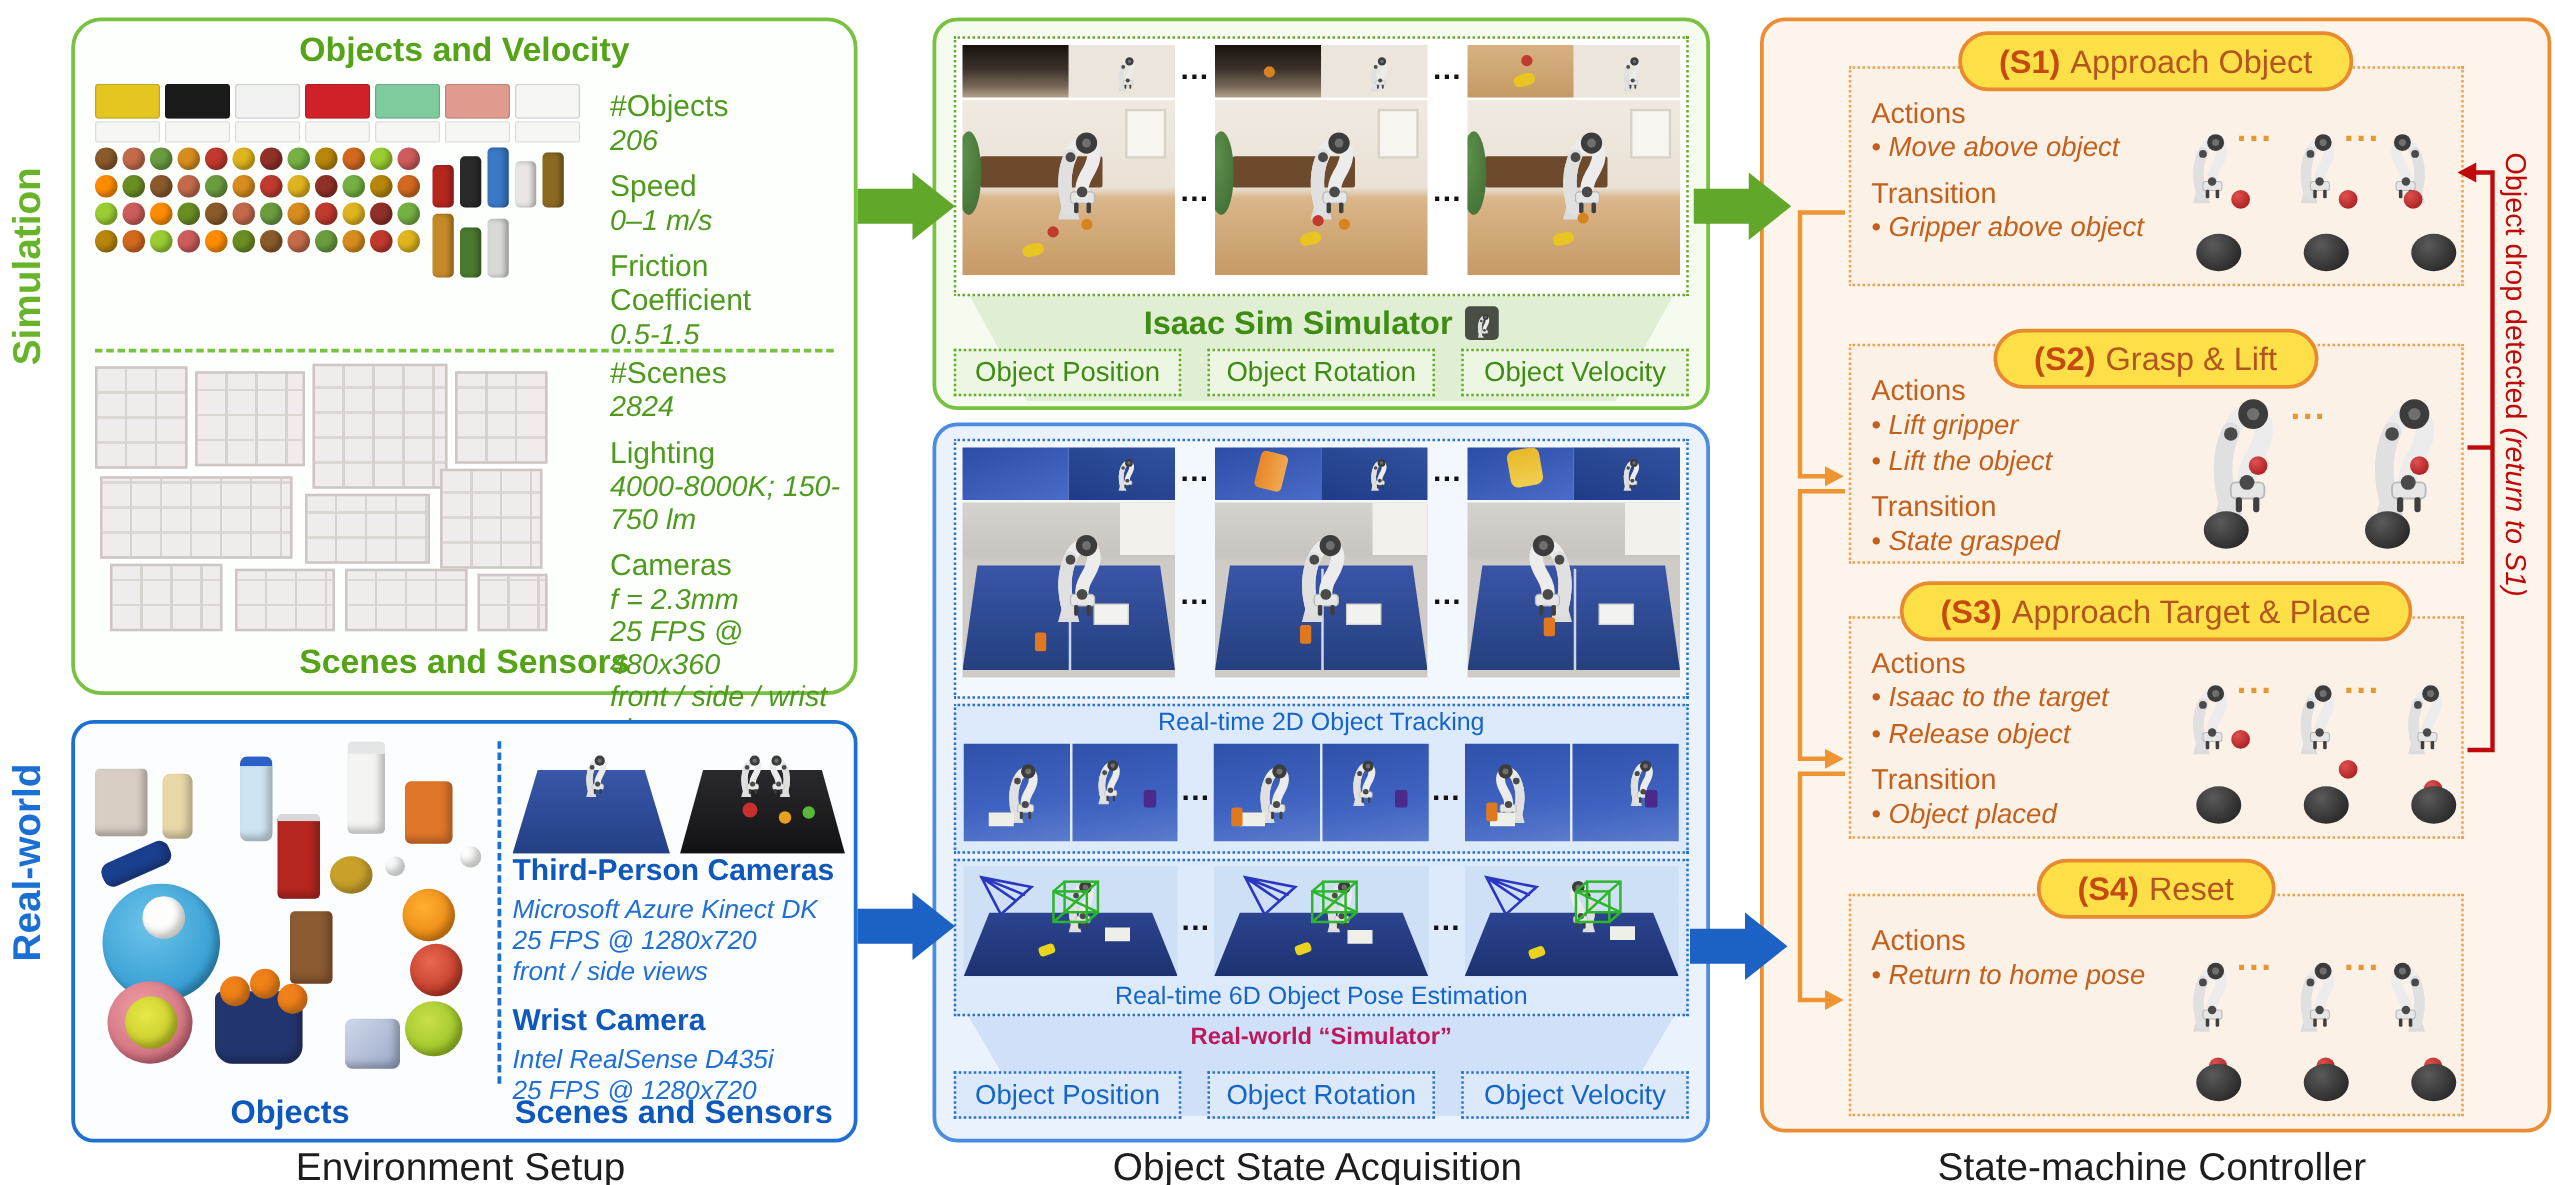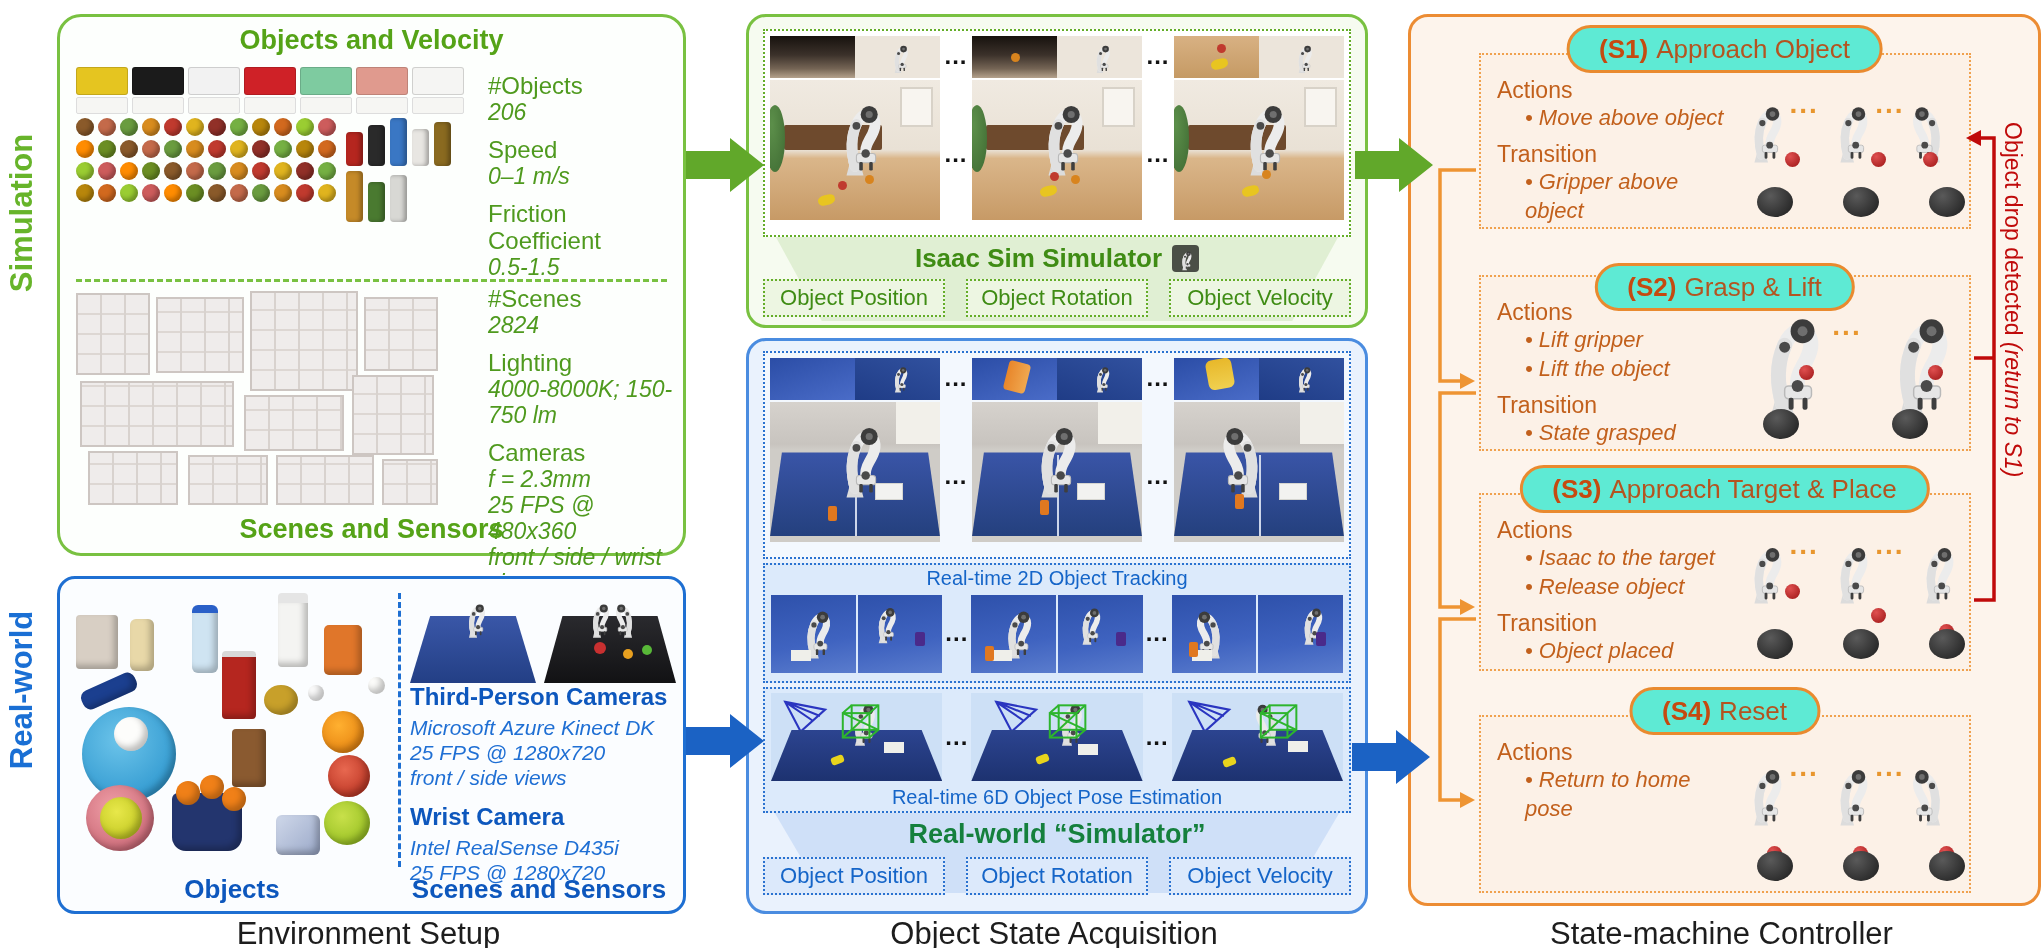--- a/index.html
+++ b/index.html
@@ -83,21 +83,21 @@
   .real-main{background:linear-gradient(180deg,#d6d2cd 0%,#c8c4bf 30%,#cfccc7 34%);}
   .real-table{position:absolute;left:0;right:0;bottom:4%;height:60%;
               background:linear-gradient(180deg,#3a55a8,#24407e);
               clip-path:polygon(7% 0,93% 0,100% 100%,0 100%);}
   .real-midline{position:absolute;left:50%;bottom:4%;height:58%;width:2px;background:#cdd6ea;}
   .r-can{position:absolute;width:9px;height:15px;background:#e07820;border-radius:2px;left:34%;top:74%;}
   .r-box{position:absolute;width:26px;height:15px;background:#f2f2f0;border:1px solid #d5d5d0;left:62%;top:58%;}
   .r-window{position:absolute;right:0;top:0;width:26%;height:30%;background:#f2f0ea;}
   .acq-title-row{position:absolute;left:0;right:0;text-align:center;white-space:nowrap;}
   .acq-title-g{color:#3f8c14;font-weight:bold;font-size:26px;vertical-align:middle;}
-  .acq-title-b{color:#15803d;font-weight:bold;font-size:27px;}
+  .acq-title-b{color:#be185d;font-weight:bold;font-size:19px;}
   #isaac-icon{display:inline-block;width:27px;height:27px;background:#4a4f46;border-radius:4px;
               vertical-align:middle;margin-left:10px;position:relative;overflow:hidden;}
   #isaac-icon svg{position:absolute;left:3px;top:1px;height:25px;}
   .outputs-row{position:absolute;left:14px;right:14px;display:flex;justify-content:space-between;}
   .outbox{width:182px;height:38px;display:flex;align-items:center;justify-content:center;
           font-size:22px;box-sizing:border-box;}
   .outbox-g{border:2px dotted #64ad28;background:#edf6e2;color:#3f8c14;}
   .outbox-b{border:2px dotted #2a72d0;background:#dcE9fb;color:#1565c8;}
   .funnel-g{position:absolute;background:rgba(142,196,94,.20);clip-path:polygon(2% 0,98% 0,90% 100%,10% 100%);}
   .funnel-b{position:absolute;background:rgba(90,145,225,.18);clip-path:polygon(2% 0,98% 0,90% 100%,10% 100%);}
@@ -115,27 +115,27 @@
   .frustum{position:absolute;left:4%;top:6%;width:34%;height:44%;}
   .gcube{position:absolute;left:38%;top:10%;width:30%;height:48%;}
   .yellow-obj{position:absolute;width:13px;height:8px;background:#e8d41c;border-radius:3px;left:35%;top:72%;transform:rotate(-20deg);}
   .pose-arm{position:absolute;left:52%;top:0;height:62%;transform:translateX(-50%);}
 
   
   #panel-ctrl{left:1408px;top:14px;width:627px;height:886px;border:3px solid #ec8c33;
               border-radius:20px;background:#fdf4ec;position:absolute;}
   .state-box{position:absolute;left:68px;width:492px;border:2px dotted #f0a14e;background:#fcf1e7;box-sizing:border-box;}
   .state-pill{position:absolute;left:50%;transform:translateX(-50%);height:42px;border:3px solid #e98a2f;
-              border-radius:24px;background:#5eead4;display:flex;align-items:center;justify-content:flex-end;
+              border-radius:24px;background:#fde047;display:flex;align-items:center;justify-content:flex-end;
               padding:0 30px;white-space:nowrap;z-index:3;}
   .pill-id{font-weight:bold;color:#c54a10;font-size:26px;}
   .pill-name{color:#b45420;font-size:26px;margin-left:8px;}
   .sb-text{position:absolute;left:16px;top:22px;width:230px;}
   .sb-h{color:#c2601c;font-size:23px;line-height:26px;}
-  .sb-i{color:#c2601c;font-size:22px;font-style:italic;line-height:29px;margin-left:28px;}
+  .sb-i{color:#c2601c;font-size:22px;font-style:italic;line-height:29px;}
   .sb-gap{height:9px;}
   .robots{position:absolute;right:8px;top:14px;bottom:10px;left:252px;display:flex;
           align-items:flex-end;justify-content:space-between;}
   .runit{position:relative;width:84px;height:100%;}
   .runit svg.armS{position:absolute;left:0;top:0;width:100%;height:80%;}
   .rball{position:absolute;width:15px;height:15px;border-radius:50%;left:52px;
          background:radial-gradient(circle at 35% 30%,#e05050,#9c1515);}
   .rsphere{position:absolute;width:36px;height:30px;border-radius:50%;left:24px;bottom:0;
            background:radial-gradient(circle at 38% 30%,#5a5a5a,#1b1b1b);}
   .rdots{color:#e8962e;font-weight:bold;font-size:28px;letter-spacing:2px;align-self:center;margin-bottom:34%;}

